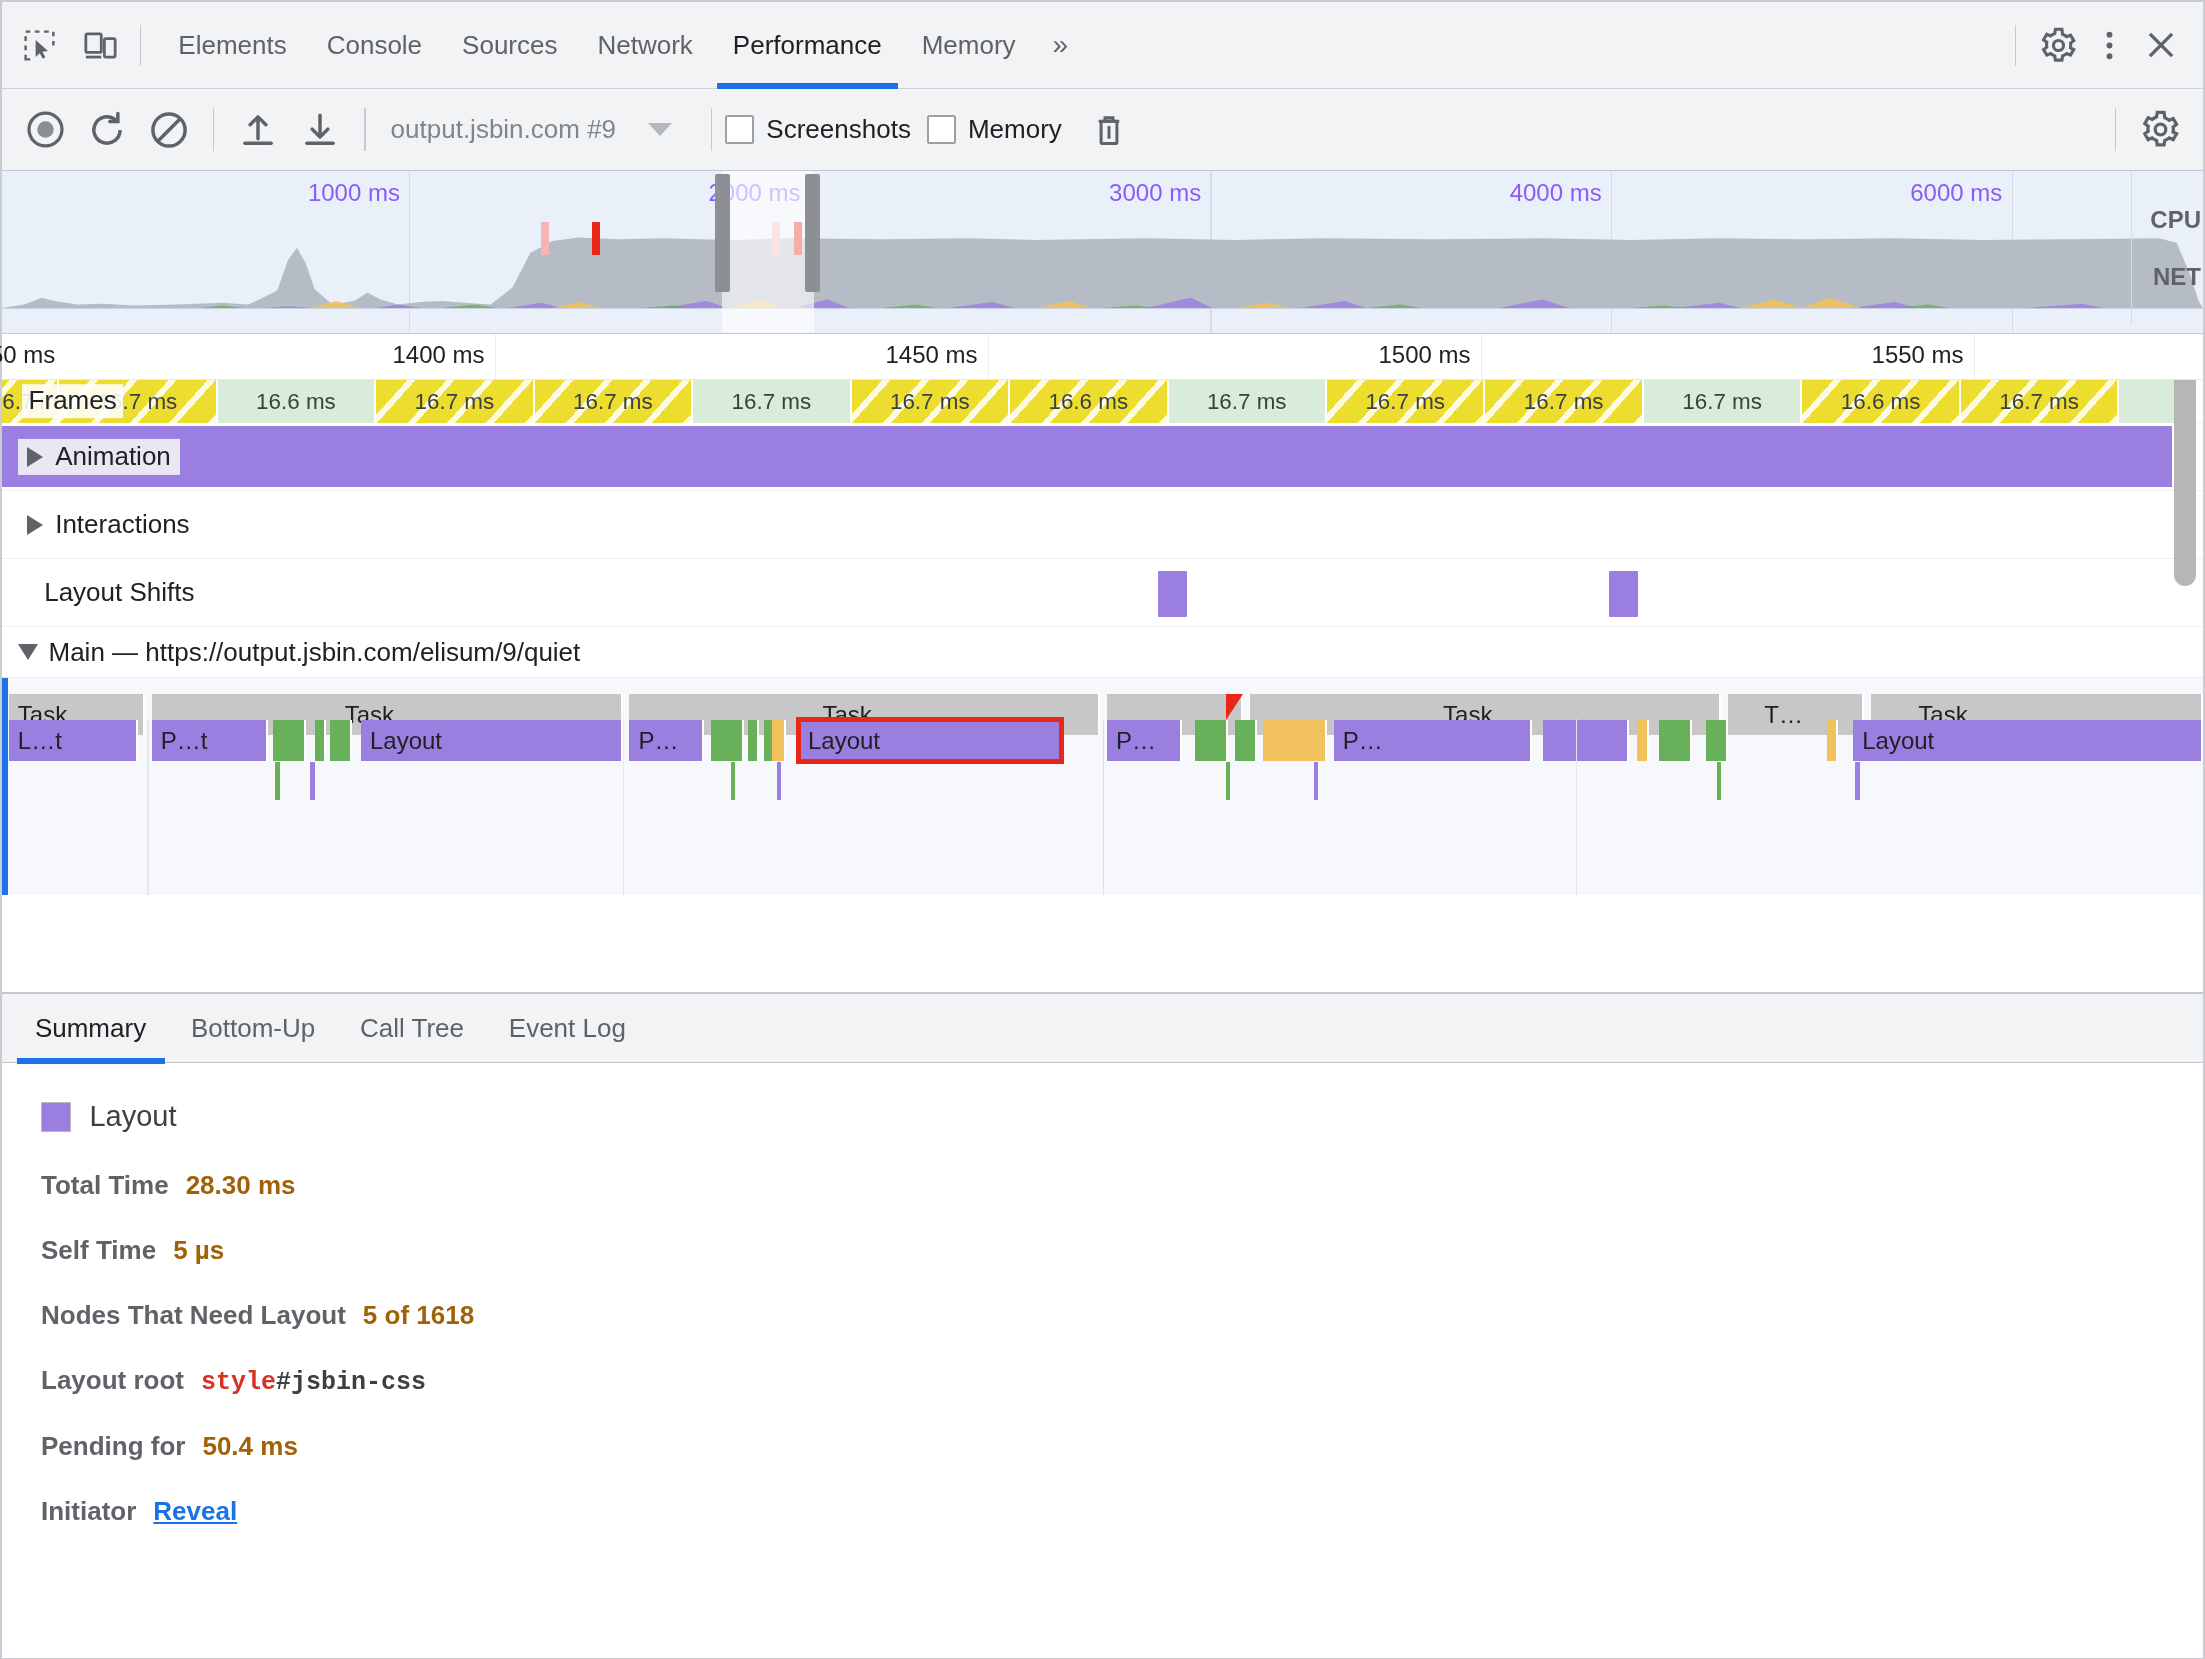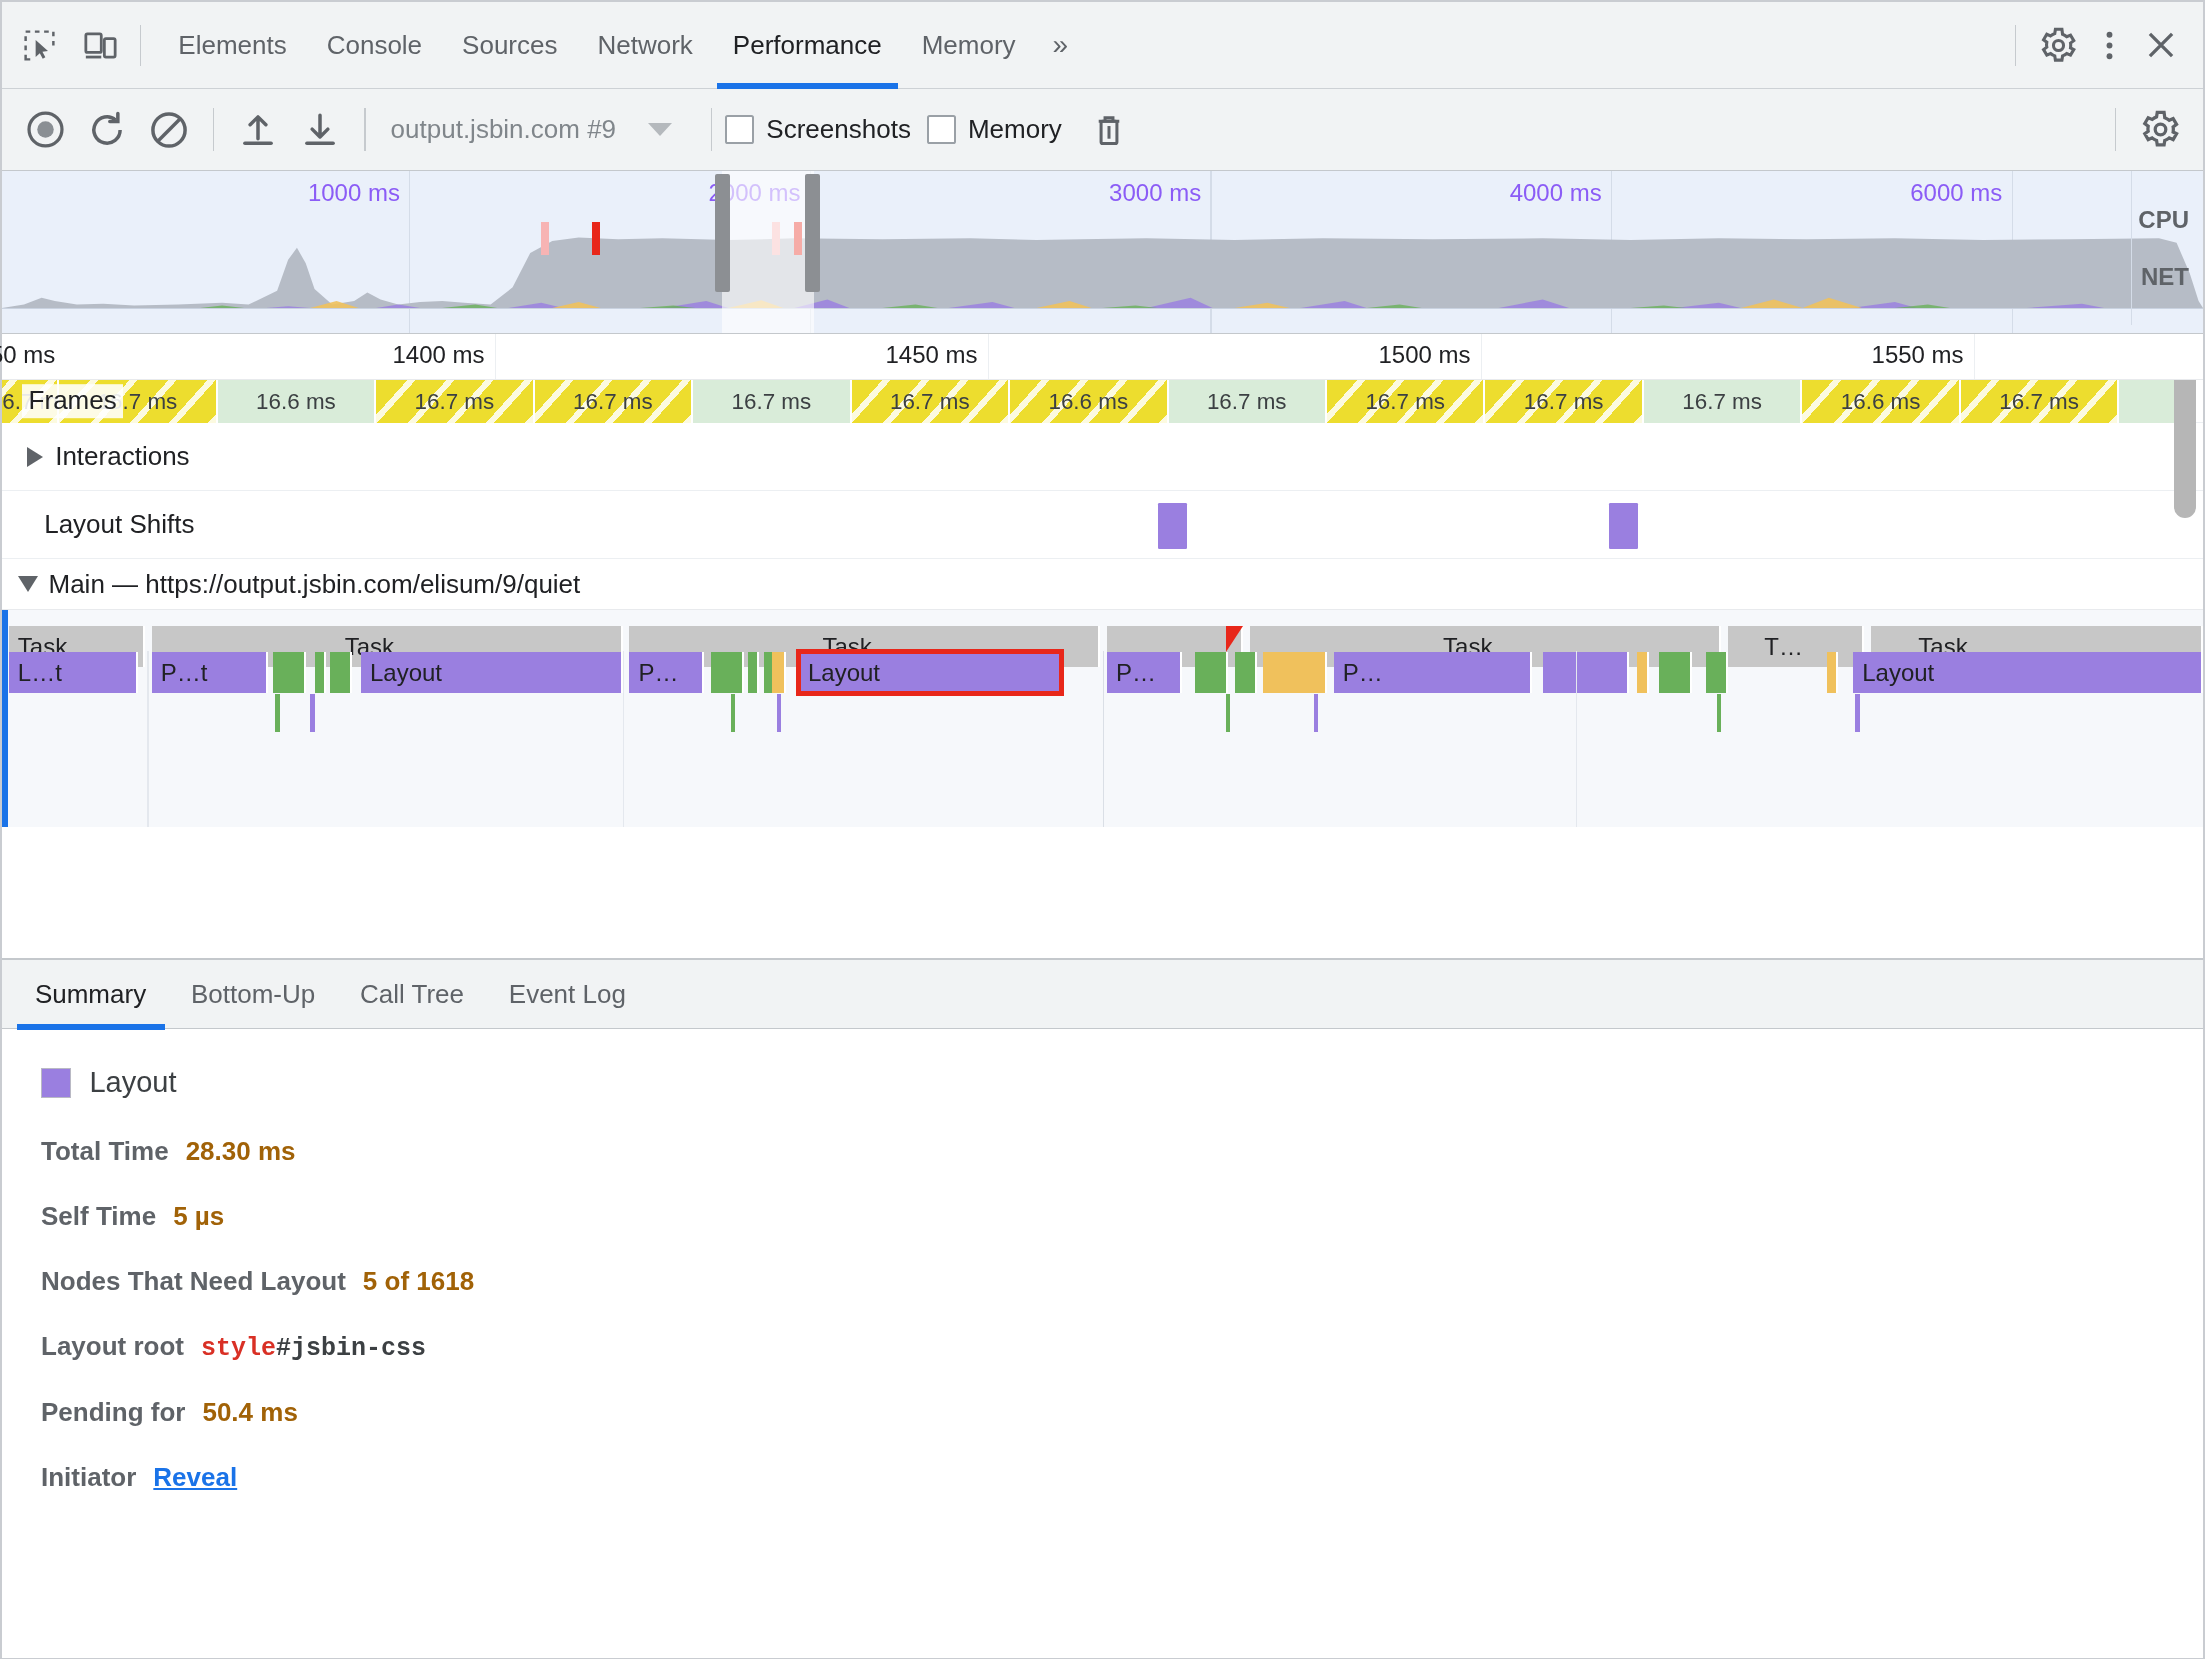--- a/index.html
+++ b/index.html
@@ -107,21 +107,21 @@
   }
   .ov-cpu { position:absolute; left:0; bottom:25px; width:100%; height:86px; }
   .ov-netline { position:absolute; left:0; bottom:24px; width:100%; height:1.3px; background:#c9d2e0;}
   .ov-handle { position:absolute; top:2.6px; width:14.5px; background:#8c8f93; border-radius:2px; }
   .ov-window-fill { position:absolute; top:0; bottom:0; background: rgba(255,255,255,0.62); }
   .ov-redmark { position:absolute; width:8px; }
   .ov-side-labels {
     position:absolute; right:0; top:0; bottom:8px; width:72px;
     border-left: 1.3px solid #d4dce8;
     display:flex; flex-direction:column; justify-content:center; align-items:flex-end;
-    padding-right: 14px;
+    padding-right: 2px;
   }
   .ov-side-label { font-size: 24px; font-weight: bold; color:#5f6368; }
   .ov-cpu-lbl { margin-bottom: 29px; }
 
   
   .tl-ruler {
     height: 46px; flex: 0 0 46px;
     position: relative; background: #ffffff;
     border-bottom: 0.7px solid #e8eaed;
   }
@@ -491,20 +491,27 @@
       <div class="frame dropped" style="width:7.2%">
         <span>16.6 ms</span>
       </div>
       <div class="frame dropped" style="width:7.2%">
         <span>16.7 ms</span>
       </div>
       <div class="frame partial" style="width:3.0%"></div>
       <div class="frames-label">Frames</div>
     </div>
 
+    <div class="track-row" style="height:68px;">
+      <div class="anim-band" style="width:98.6%;"></div>
+      <div class="track-title">
+        <span class="tri"></span>
+        <span>Animation</span>
+      </div>
+    </div>
 
     <div class="track-row" style="height:68px;">
       <div class="track-title plain">
         <span class="tri"></span>
         <span>Interactions</span>
       </div>
     </div>
 
     <div class="track-row" style="height:68px;">
       <div class="ls-marker" style="left:52.5%; top:12px; width:29px; height:46px;"></div>

